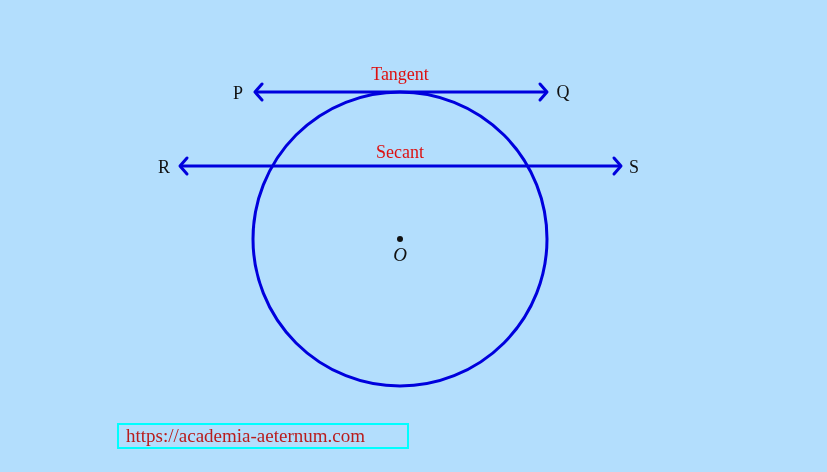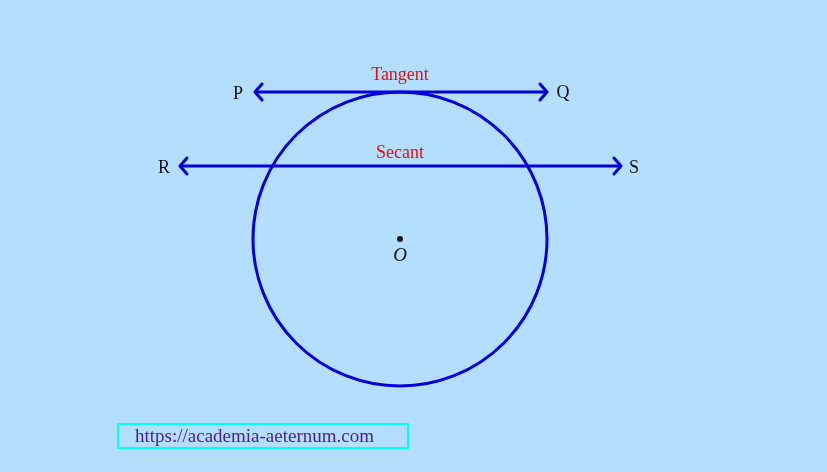--- a/index.html
+++ b/index.html
@@ -1,22 +1,22 @@
 <!DOCTYPE html>
 <html><head>
 <meta charset="utf-8">
 <style>
   html, body { margin:0; padding:0; }
   body { width:827px; height:472px; background:#b3defd; overflow:hidden; position:relative;
          font-family:"DejaVu Serif","Liberation Serif",serif; }
   svg { position:absolute; left:0; top:0; }
   .lbl { font-family:"Liberation Serif","DejaVu Serif",serif; }
   .link { position:absolute; left:117px; top:423px; width:292px; height:26px; box-sizing:border-box;
-          border:2px solid #00ffff; color:#4c1d95; font-family:"Liberation Serif","DejaVu Serif",serif;
-          font-size:19px; line-height:22px; padding-left:16px; text-decoration:none; white-space:nowrap; }
+          border:2px solid #00ffff; color:#b91c1c; font-family:"Liberation Serif","DejaVu Serif",serif;
+          font-size:19px; line-height:22px; padding-left:7px; text-decoration:none; white-space:nowrap; }
 </style>
 </head>
 <body>
 
 <svg width="827" height="472" viewBox="0 0 827 472">
   <circle cx="400" cy="239" r="147" fill="none" stroke="#0000dd" stroke-width="3"></circle>
 
   <g>
     <line x1="255" y1="92" x2="547" y2="92" stroke="#0000dd" stroke-width="3"></line>
     <polyline points="262,84 255,92 262,100" fill="none" stroke="#0000dd" stroke-width="3" stroke-linecap="round" stroke-linejoin="round"></polyline>

